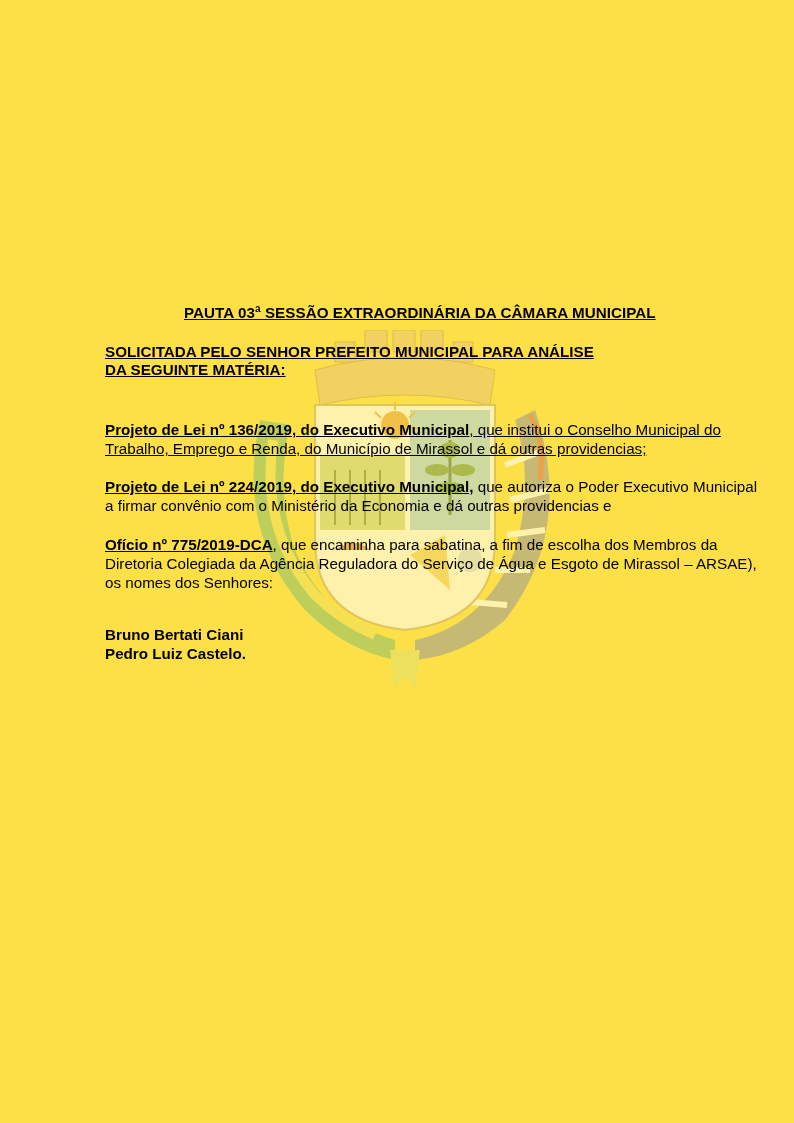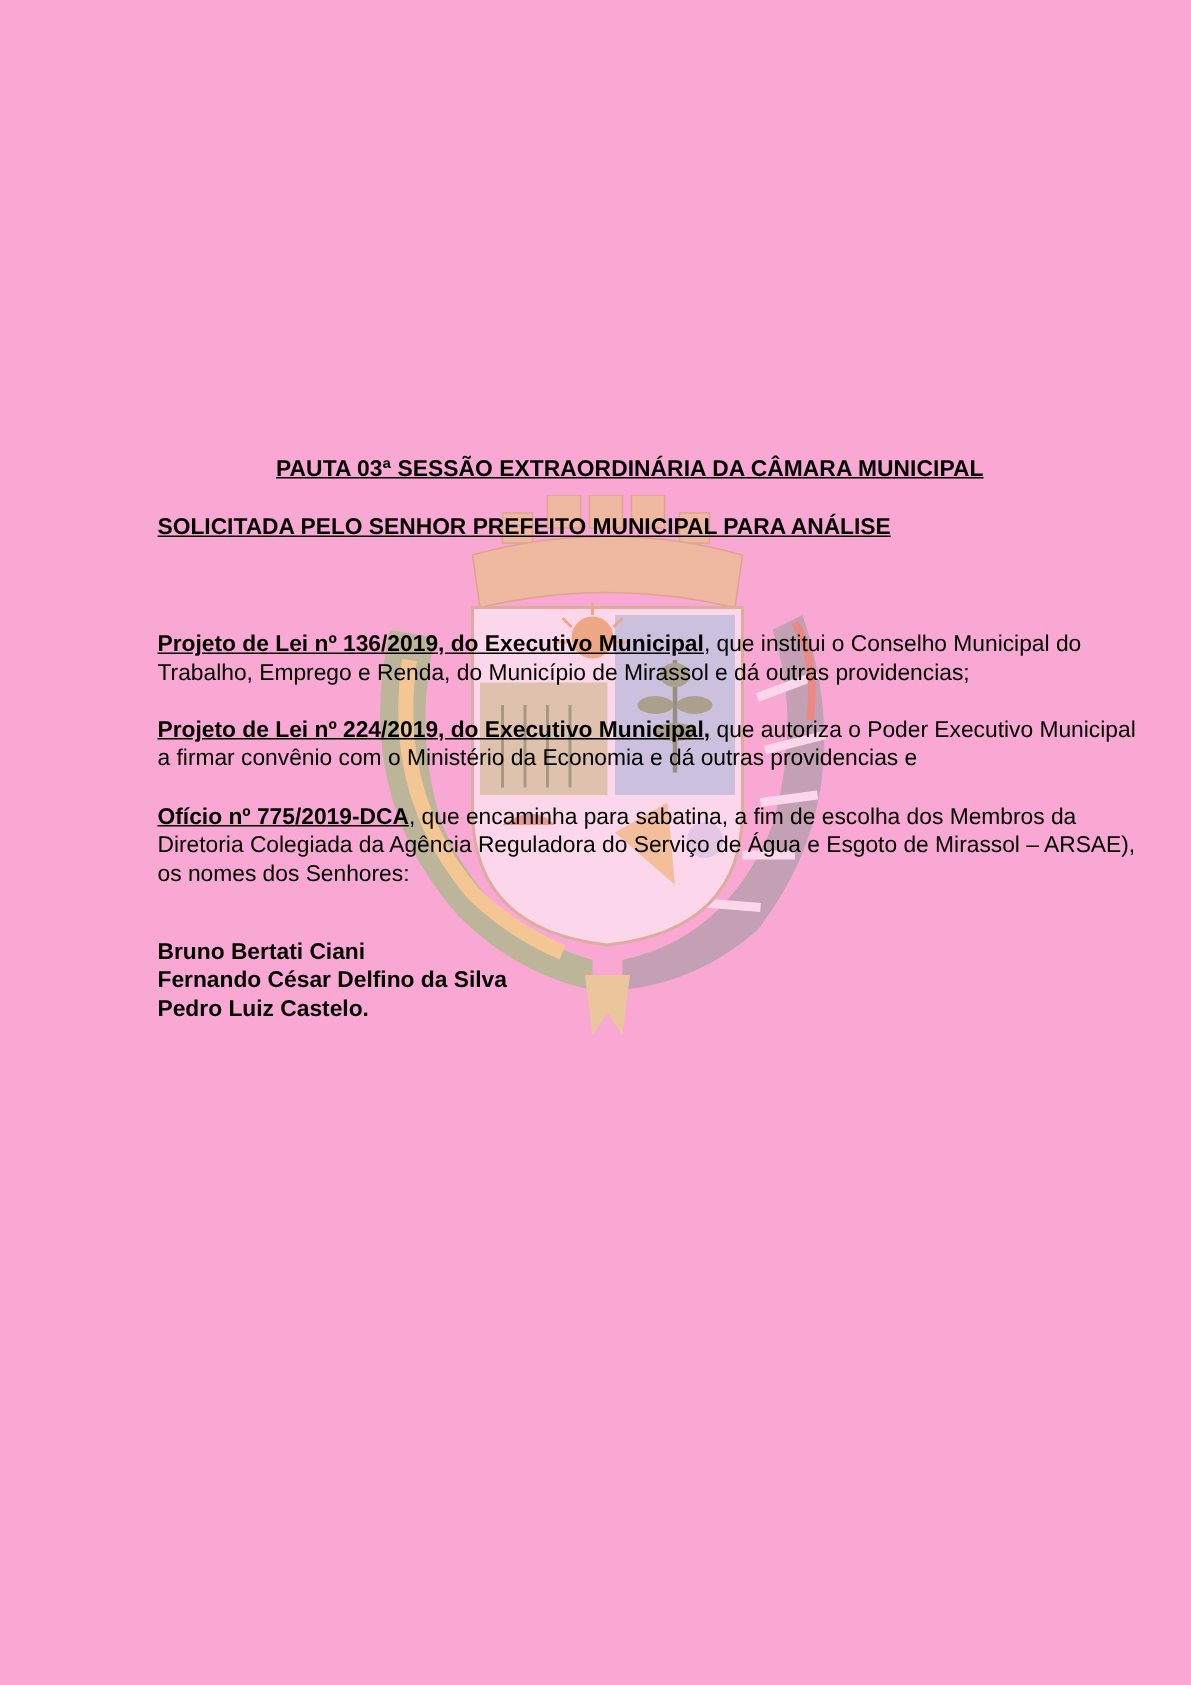--- a/index.html
+++ b/index.html
@@ -1,30 +1,30 @@
 <!DOCTYPE html>
 <html><head>
   <meta charset="utf-8">
   <style>
     html, body { margin: 0; padding: 0; background: #ffffff; }
     body { width: 794px; height: 1123px; position: relative; overflow: hidden;
            font-family: "Liberation Sans", sans-serif; color: #000; }
-    .page { position: absolute; left: 0; top: 0; width: 794px; height: 1123px; background: #f9a8d4; }
+    .page { position: absolute; left: 0; top: 0; width: 794px; height: 1123px; background: #fde047; }
 
     
     .watermark { position: absolute; left: 245px; top: 330px; width: 320px; height: 360px; opacity: 0.55; }
 
     .content { position: absolute; left: 0; top: 0; width: 794px; }
     .title { position: absolute; left: 184px; top: 304px; font-size: 15.2px; font-weight: bold;
              text-decoration: underline; white-space: nowrap; letter-spacing: 0.05px; }
     .head-block { position: absolute; left: 105px; top: 343px; font-size: 15.2px; font-weight: bold;
                   line-height: 18px; text-decoration: underline; white-space: nowrap; }
     .item { position: absolute; left: 105px; width: 660px; font-size: 15.2px; line-height: 19px; }
     .item .lead { font-weight: bold; text-decoration: underline; }
-    .item1 { top: 420px; }
+    .item1 { top: 420px; text-decoration: underline; }
     .item2 { top: 477px; }
     .item3 { top: 535px; }
     .names { position: absolute; left: 105px; top: 625px; font-size: 15.2px; font-weight: bold; line-height: 19px; }
     .names div { white-space: nowrap; }
   </style>
 </head>
 <body>
 
 <div class="page">
 
@@ -83,33 +83,33 @@
     <circle cx="225" cy="230" r="12" fill="#d0e0f0"></circle>
 
     <path d="M145 320 L175 320 L170 360 L160 345 L150 360 Z" fill="#e0e070"></path>
   </svg>
 
   <div class="content">
     <div class="title">PAUTA 03ª SESSÃO EXTRAORDINÁRIA DA CÂMARA MUNICIPAL</div>
 
     <div class="head-block">
       <div>SOLICITADA PELO SENHOR PREFEITO MUNICIPAL PARA ANÁLISE</div>
+      <div>DA SEGUINTE MATÉRIA:</div>
     </div>
 
     <div class="item item1">
       <span class="lead">Projeto de Lei nº 136/2019, do Executivo Municipal</span><span>, que institui o Conselho Municipal do Trabalho, Emprego e Renda, do Município de Mirassol e dá outras providencias;</span>
     </div>
 
     <div class="item item2">
       <span class="lead">Projeto de Lei nº 224/2019, do Executivo Municipal,</span><span> que autoriza o Poder Executivo Municipal a firmar convênio com o Ministério da Economia e dá outras providencias e</span>
     </div>
 
     <div class="item item3">
       <span class="lead">Ofício nº 775/2019-DCA</span><span>, que encaminha para sabatina, a fim de escolha dos Membros da Diretoria Colegiada da Agência Reguladora do Serviço de Água e Esgoto de Mirassol – ARSAE), os nomes dos Senhores:</span>
     </div>
 
     <div class="names">
       <div>Bruno Bertati Ciani</div>
-      <div>Fernando César Delfino da Silva</div>
       <div>Pedro Luiz Castelo.</div>
     </div>
   </div>
 </div>
 
 </body></html>

